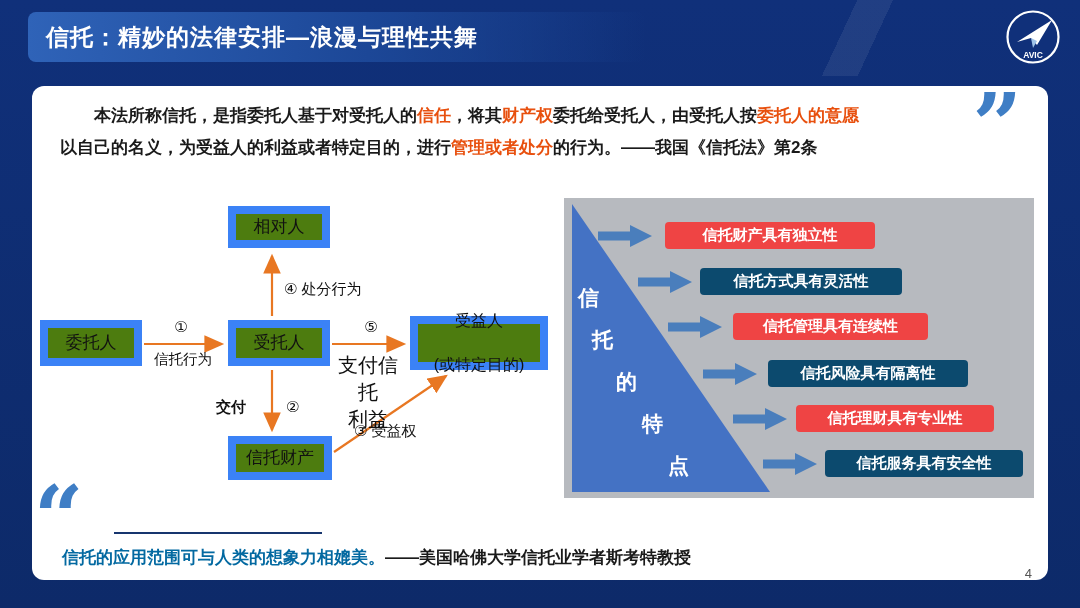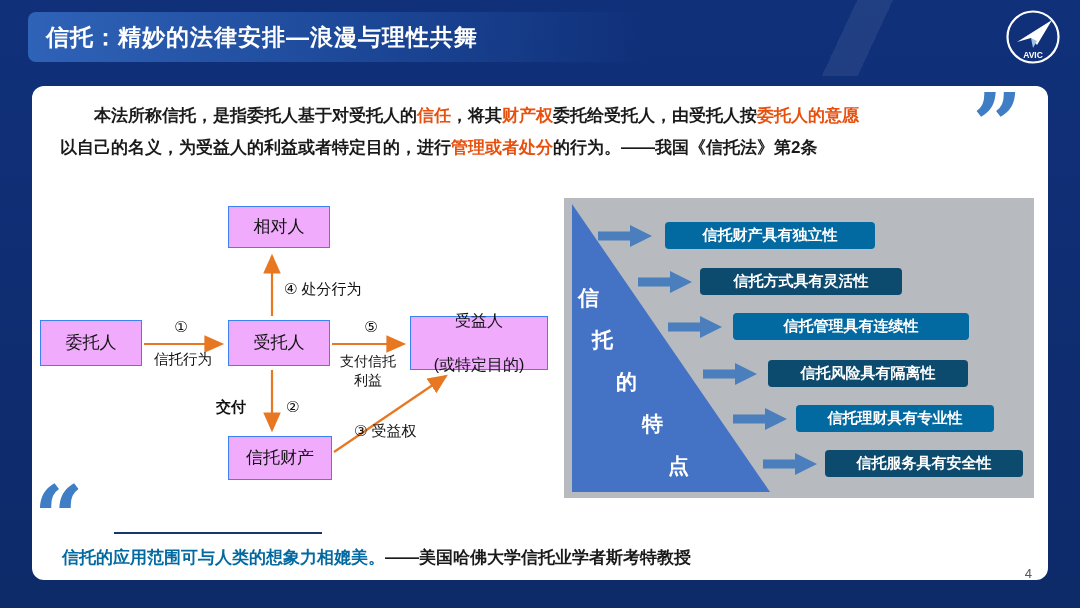--- a/index.html
+++ b/index.html
@@ -35,36 +35,36 @@
   }
   .legal-quote .hl{color:#e8500e;}
   .quote-mark{
     position:absolute;font-family:"DejaVu Serif","Liberation Serif",serif;
     font-size:86px;line-height:1;color:#3f7ec5;font-weight:bold;
   }
   .quote-mark.top{right:26px;top:-4px;}
   .quote-mark.bottom{left:2px;top:388px;}
   
   .dbox{
-    position:absolute;border:1px solid #3b82f6;background:#f0abfc;box-sizing:border-box;
+    position:absolute;border:8px solid #3b82f6;background:#4d7c0f;box-sizing:border-box;
     display:flex;flex-direction:column;align-items:center;justify-content:center;
     font-size:17px;color:#111;text-align:center;line-height:1.25;
   }
   .dlabel{position:absolute;font-size:15px;color:#111;}
   .dlabel.center{text-align:center;}
   .dsvg{position:absolute;left:0;top:0;pointer-events:none;}
   
   .panel{position:absolute;left:532px;top:112px;width:470px;height:300px;background:#b7babf;}
   .tri-char{position:absolute;color:#fff;font-size:21px;font-weight:700;}
   .f-arrow{position:absolute;width:54px;height:22px;}
   .pill{
     position:absolute;height:27px;border-radius:4px;color:#fff;font-weight:700;font-size:15px;
     display:flex;align-items:center;justify-content:center;white-space:nowrap;
   }
-  .pill-blue{background:#0369a1;}
+  .pill-blue{background:#ef4444;}
   .pill-orange{background:#0c4a6e;}
   
   .divider{position:absolute;left:82px;top:446px;width:208px;height:2px;background:#17356e;}
   .footer-quote{position:absolute;left:30px;top:460px;font-size:17px;font-weight:700;white-space:nowrap;}
   .footer-quote .blue{color:#0369a1;margin-top:12px;}
   .footer-quote .attr{color:#1a1a1a;}
   .page-num{position:absolute;right:16px;top:480px;font-size:13px;color:#555;}
 </style>
 </head>
 <body>
@@ -115,21 +115,21 @@
     <span>(或特定目的)</span>
   </div>
   <div class="dbox" style="left:196px;top:350px;width:104px;height:44px;">
     <span>信托财产</span>
   </div>
 
   <div class="dlabel center" style="left:134px;top:232px;width:30px;">①</div>
   <div class="dlabel center" style="left:112px;top:264px;width:78px;font-size:14.5px;">信托行为</div>
   <div class="dlabel" style="left:252px;top:194px;">④ 处分行为</div>
   <div class="dlabel center" style="left:324px;top:232px;width:30px;">⑤</div>
-  <div class="dlabel center" style="left:300px;top:266px;width:72px;font-size:14px;line-height:1.35;">
+  <div class="dlabel center" style="left:300px;top:266px;width:72px;font-size:20px;line-height:1.35;">
     <span style="display:block;">支付信托</span>
     <span style="display:block;">利益</span>
   </div>
   <div class="dlabel" style="left:184px;top:312px;font-weight:700;">交付</div>
   <div class="dlabel" style="left:254px;top:312px;">②</div>
   <div class="dlabel" style="left:322px;top:336px;">③ 受益权</div>
 
   <div class="panel">
     <svg width="470" height="300" viewBox="0 0 470 300" style="position:absolute;left:0;top:0;">
       <polygon points="8,6 8,294 206,294" fill="#4472c4"></polygon>
@@ -146,21 +146,21 @@
     <div class="pill pill-blue" style="left:101px;top:24px;width:210px;">信托财产具有独立性</div>
 
     <svg class="f-arrow" style="left:74px;top:73px;" viewBox="0 0 54 22">
         <polygon points="0,6.5 32,6.5 32,0 54,11 32,22 32,15.5 0,15.5" fill="#4a7ebc"></polygon>
       </svg>
     <div class="pill pill-orange" style="left:136px;top:70px;width:202px;">信托方式具有灵活性</div>
 
     <svg class="f-arrow" style="left:104px;top:118px;" viewBox="0 0 54 22">
         <polygon points="0,6.5 32,6.5 32,0 54,11 32,22 32,15.5 0,15.5" fill="#4a7ebc"></polygon>
       </svg>
-    <div class="pill pill-blue" style="left:169px;top:115px;width:236px;text-align:center;">信托管理具有连续性</div>
+    <div class="pill pill-blue" style="left:169px;top:115px;width:195px;text-align:center;">信托管理具有连续性</div>
 
     <svg class="f-arrow" style="left:139px;top:165px;" viewBox="0 0 54 22">
         <polygon points="0,6.5 32,6.5 32,0 54,11 32,22 32,15.5 0,15.5" fill="#4a7ebc"></polygon>
       </svg>
     <div class="pill pill-orange" style="left:204px;top:162px;width:200px;">信托风险具有隔离性</div>
 
     <svg class="f-arrow" style="left:169px;top:210px;" viewBox="0 0 54 22">
         <polygon points="0,6.5 32,6.5 32,0 54,11 32,22 32,15.5 0,15.5" fill="#4a7ebc"></polygon>
       </svg>
     <div class="pill pill-blue" style="left:232px;top:207px;width:198px;">信托理财具有专业性</div>

